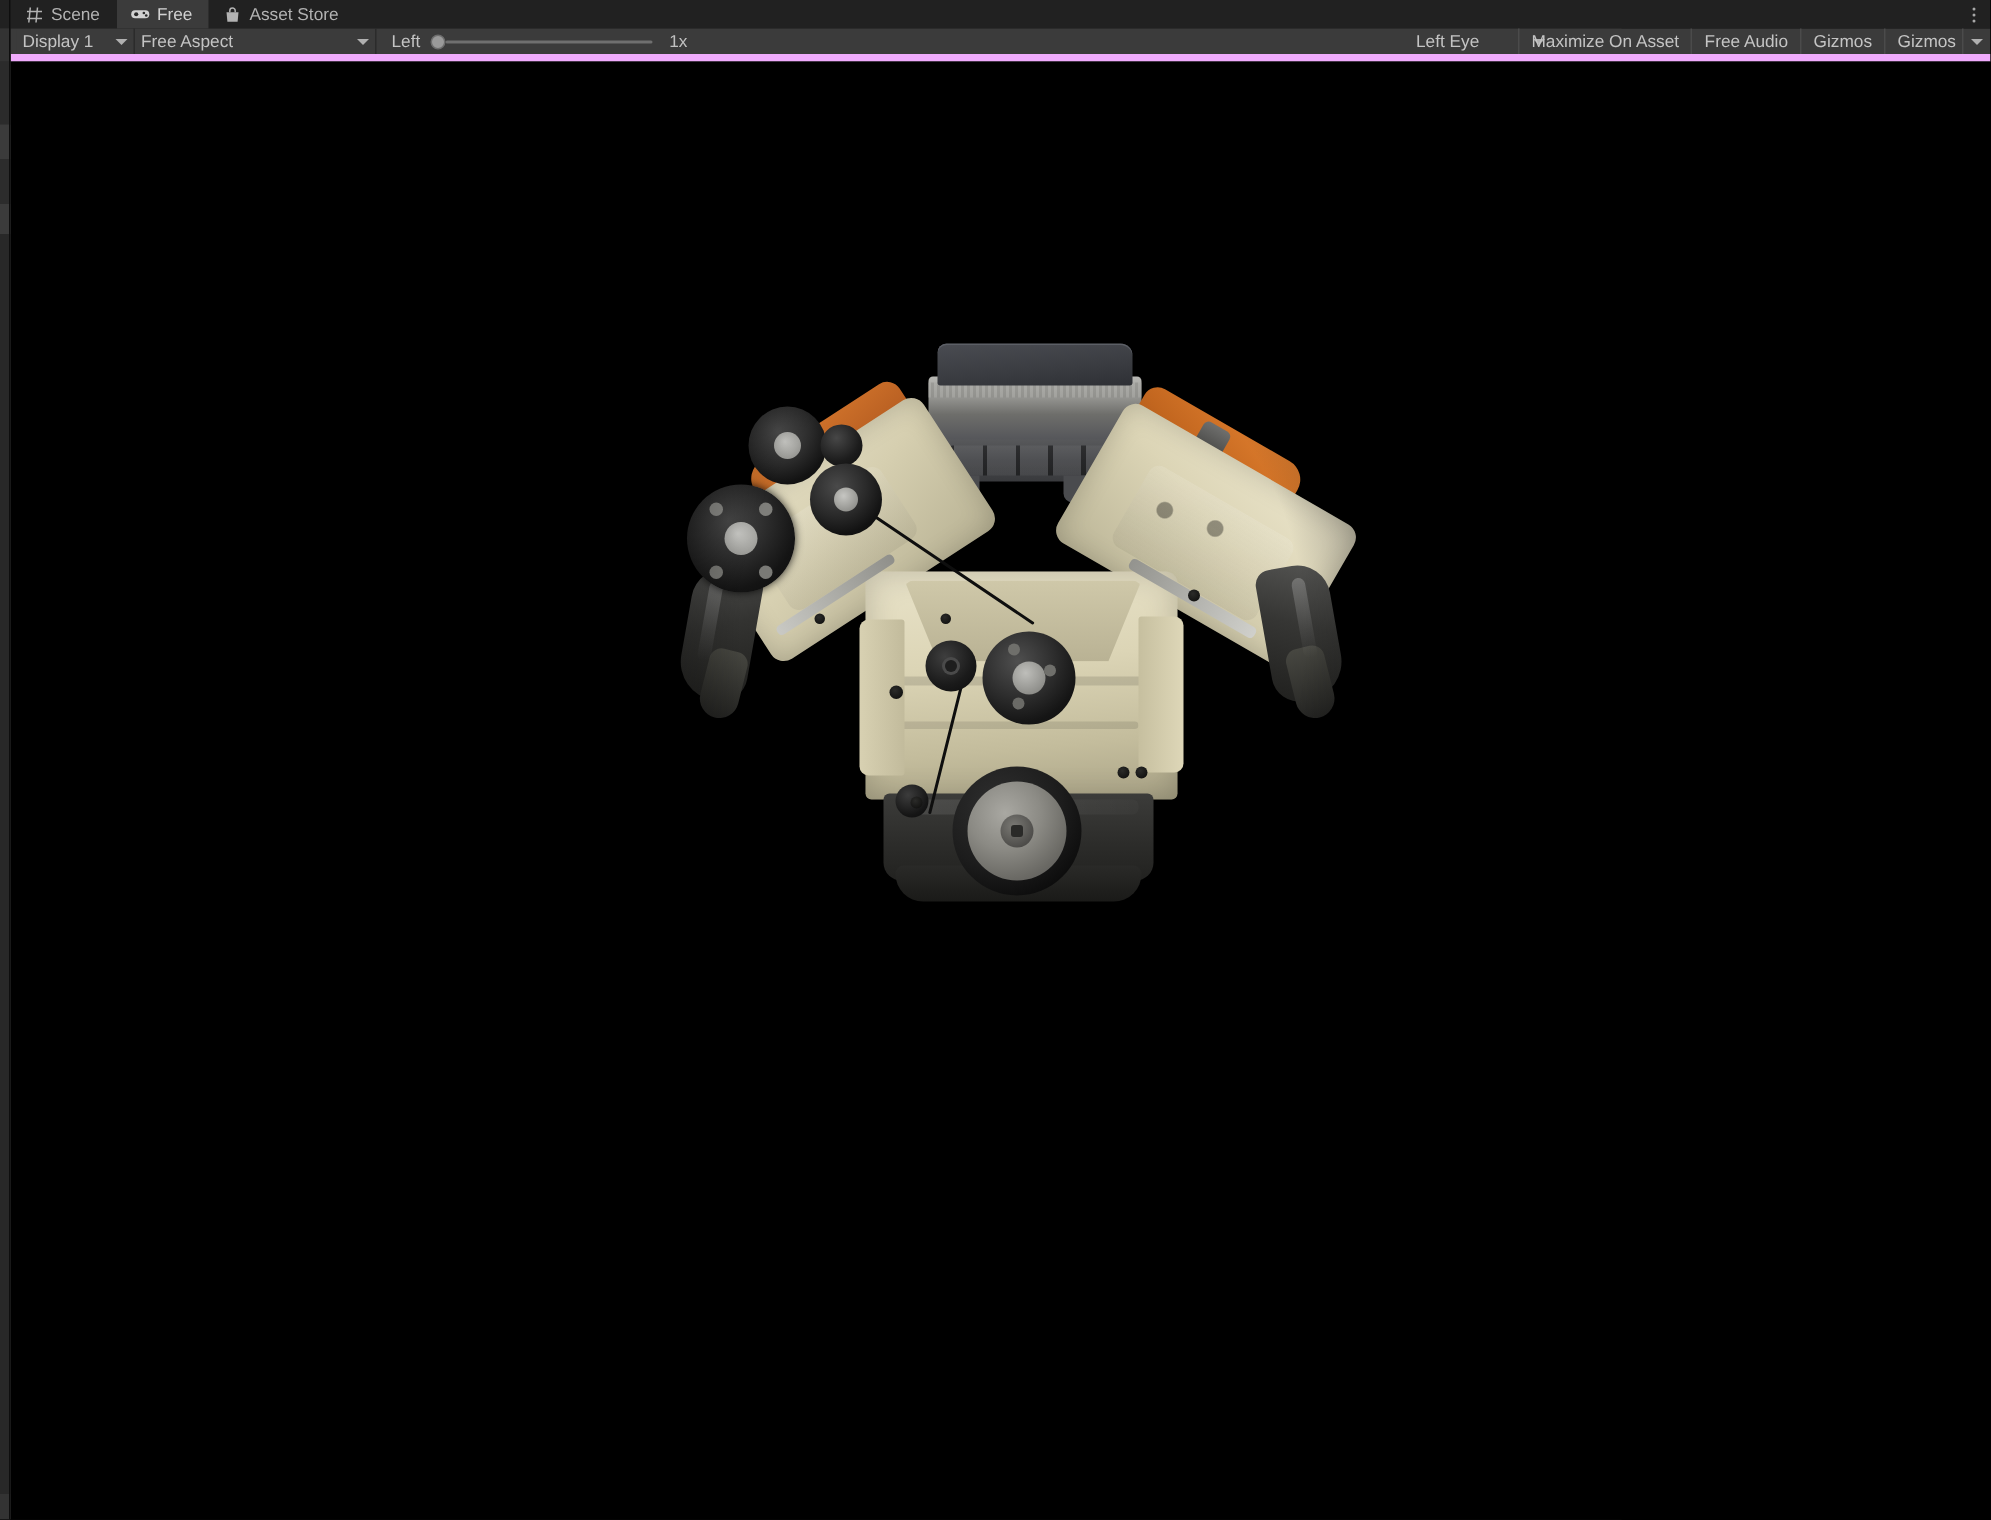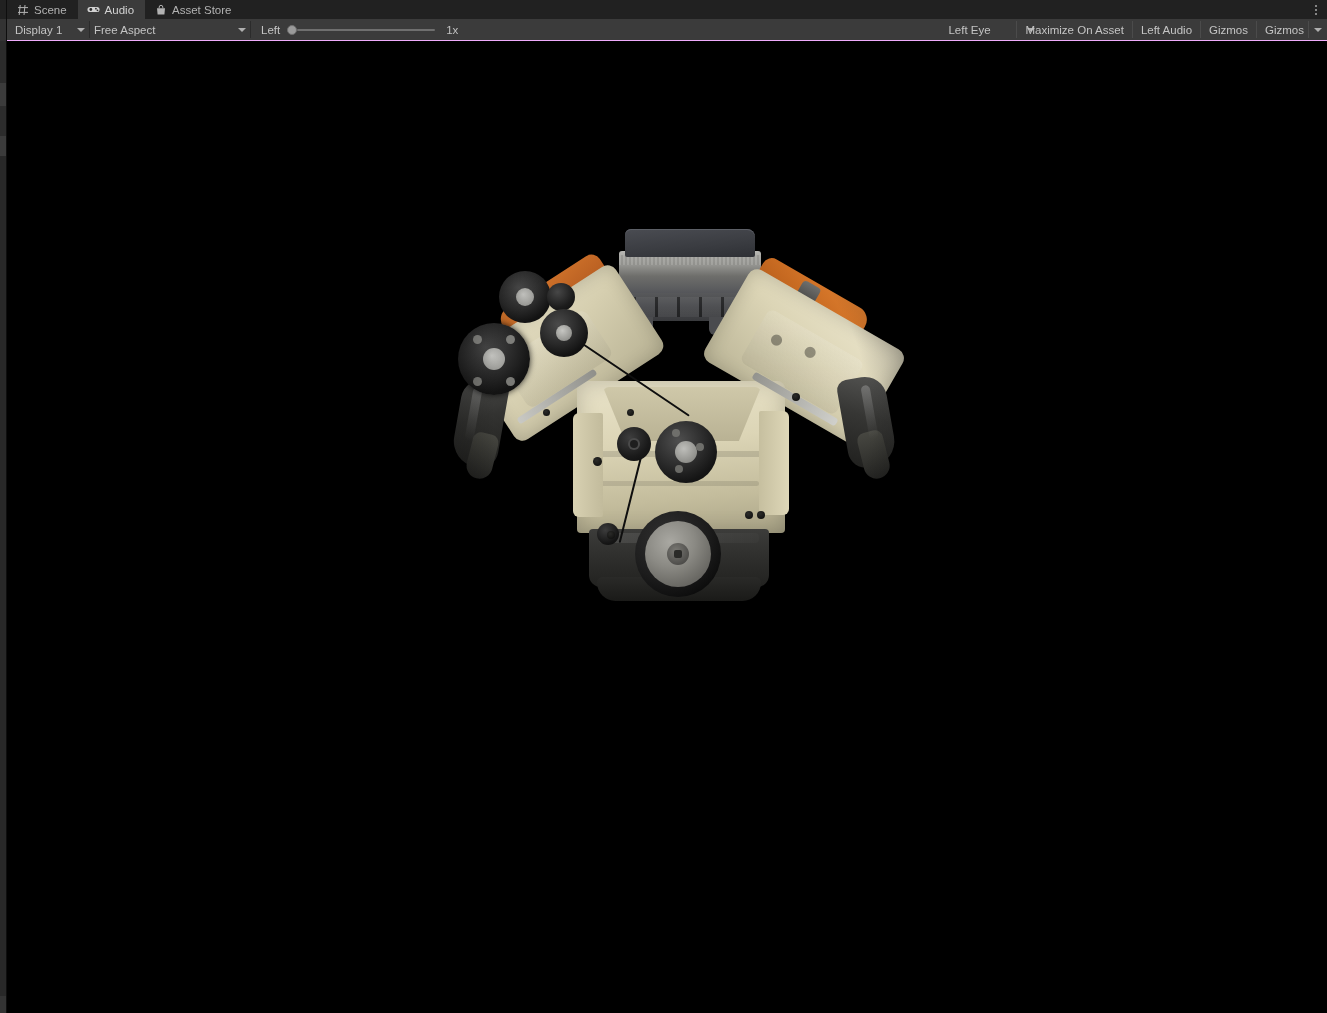--- a/index.html
+++ b/index.html
@@ -62,21 +62,21 @@
   }
   .dots { display:flex; flex-direction:column; gap:2px; align-items:center; }
   .dots i { display:block; width:2px; height:2px; border-radius:50%; background:#a8a8a8; }
 
   
   .toolbar {
     position:absolute; left:7px; top:19px; width:1320px; height:22px;
     background:#3b3b3b;
     display:flex; align-items:center;
     font-size:11.5px; color:#c4c4c4;
-    border-bottom:1px solid #f0abfc;
+    border-bottom:5px solid #f0abfc;
   }
   .tb-item {
     display:flex; align-items:center;
     height:22px;
     padding:0 7px;
     white-space:nowrap;
     cursor:default;
   }
   .dropdown {
     display:flex; align-items:center; justify-content:space-between;
@@ -430,21 +430,21 @@
 
     <div class="tab active">
       <span class="tab-icon">
         <svg width="13" height="13" viewBox="0 0 14 14">
           <rect x="0.5" y="4.2" width="13" height="5.6" rx="2.8" fill="#d2d2d2"></rect>
           <circle cx="4.1" cy="7" r="1.5" fill="#2a2a2a"></circle>
           <circle cx="9.6" cy="6.1" r="0.95" fill="#2a2a2a"></circle>
           <circle cx="11.3" cy="7.9" r="0.95" fill="#2a2a2a"></circle>
         </svg>
       </span>
-      <span>Audio</span>
+      <span>Free</span>
     </div>
 
     <div class="tab">
       <span class="tab-icon">
         <svg width="12" height="12" viewBox="0 0 12 12">
           <path d="M2 4.2h8l-0.6 6.3H2.6L2 4.2z" fill="#b2b2b2"></path>
           <path d="M4.2 4.2V3.1a1.8 1.8 0 0 1 3.6 0v1.1" fill="none" stroke="#b2b2b2" stroke-width="1"></path>
         </svg>
       </span>
       <span>Asset Store</span>
@@ -501,21 +501,21 @@
 
       <div class="vsep-l"></div>
 
       <div class="tb-btn">
         <span>Maximize On Asset</span>
       </div>
 
       <div class="vsep-l"></div>
 
       <div class="tb-btn">
-        <span>Left Audio</span>
+        <span>Free Audio</span>
       </div>
 
       <div class="vsep-l"></div>
 
       <div class="tb-btn">
         <span>Gizmos</span>
       </div>
 
       <div class="vsep-l"></div>
 

